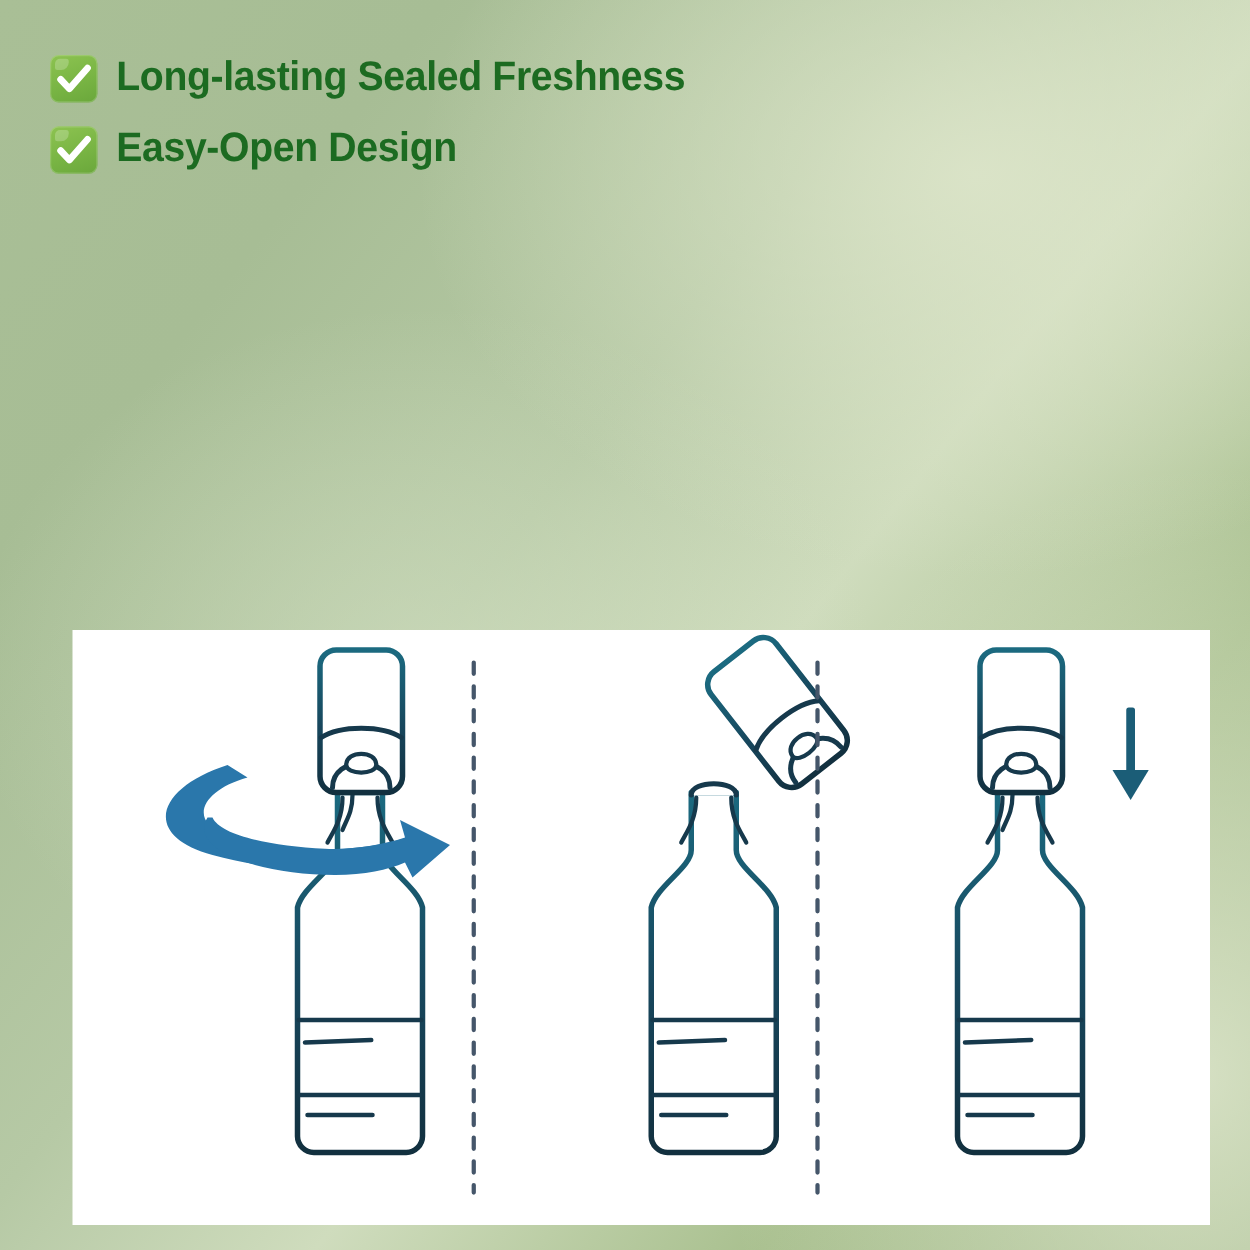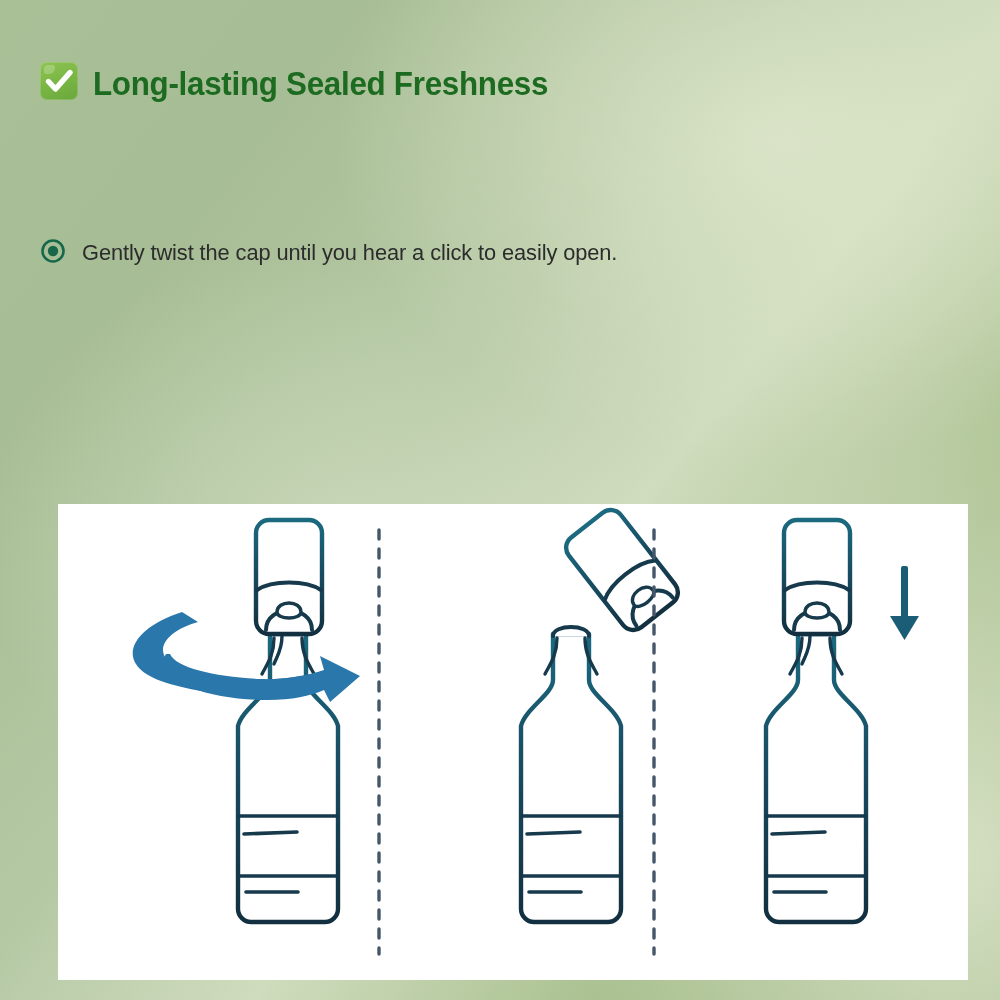--- a/index.html
+++ b/index.html
@@ -28,21 +28,21 @@
 
   
   .headlines {
     position: absolute;
     left: 40px;
     top: 44px;
     width: 880px;
   }
   .headline-row {
     display: flex;
-    align-items: flex-end;
+    align-items: flex-start;
     height: 56px;
     margin-bottom: 1px;
   }
   .check-box {
     position: relative;
     width: 38px;
     height: 38px;
     border-radius: 7px;
     background: linear-gradient(160deg, #8dc351 0%, #79b544 55%, #6aa73b 100%);
     box-shadow: inset 0 0 0 1px rgba(255,255,255,0.18);
@@ -130,34 +130,33 @@
     <div class="headline-row">
       <span class="check-box">
         <svg viewBox="0 0 38 38" aria-hidden="true">
           <path d="M8.5 19.5 L15.5 27 L30 10.5" fill="none" stroke="#ffffff" stroke-width="5.4" stroke-linecap="round" stroke-linejoin="round"></path>
         </svg>
       </span>
       <span class="headline-text">Long-lasting Sealed Freshness</span>
     </div>
 
 
-
-  </div>
-
-  <div class="bullets">
-
-    <div class="bullet-row">
-      <span class="bullet-dot">
-        <svg viewBox="0 0 26 26" width="26" height="26" aria-hidden="true">
-          <circle cx="13" cy="13" r="10.5" fill="none" stroke="#17684a" stroke-width="2.6"></circle>
-          <circle cx="13" cy="13" r="5.2" fill="#17684a"></circle>
+    <div class="headline-row">
+      <span class="check-box">
+        <svg viewBox="0 0 38 38" aria-hidden="true">
+          <path d="M8.5 19.5 L15.5 27 L30 10.5" fill="none" stroke="#ffffff" stroke-width="5.4" stroke-linecap="round" stroke-linejoin="round"></path>
         </svg>
       </span>
-      <span class="bullet-text">Gently twist the cap until you hear a click to easily open.</span>
+      <span class="headline-text">Easy-Open Design</span>
     </div>
+
+  </div>
+
+  <div class="bullets">
+
 
 
 
   </div>
 
   <div class="panel">
     <svg viewBox="0 0 910 476" aria-hidden="true">
       <defs>
         <linearGradient id="strokeGrad" x1="0" y1="0" x2="0" y2="1">
           <stop offset="0%" stop-color="#1b6a80"></stop>

